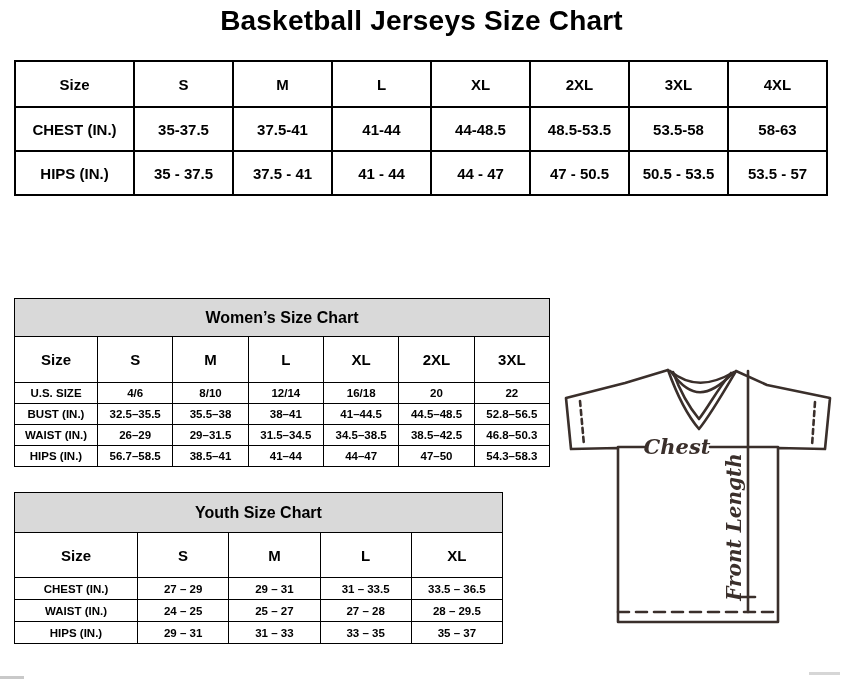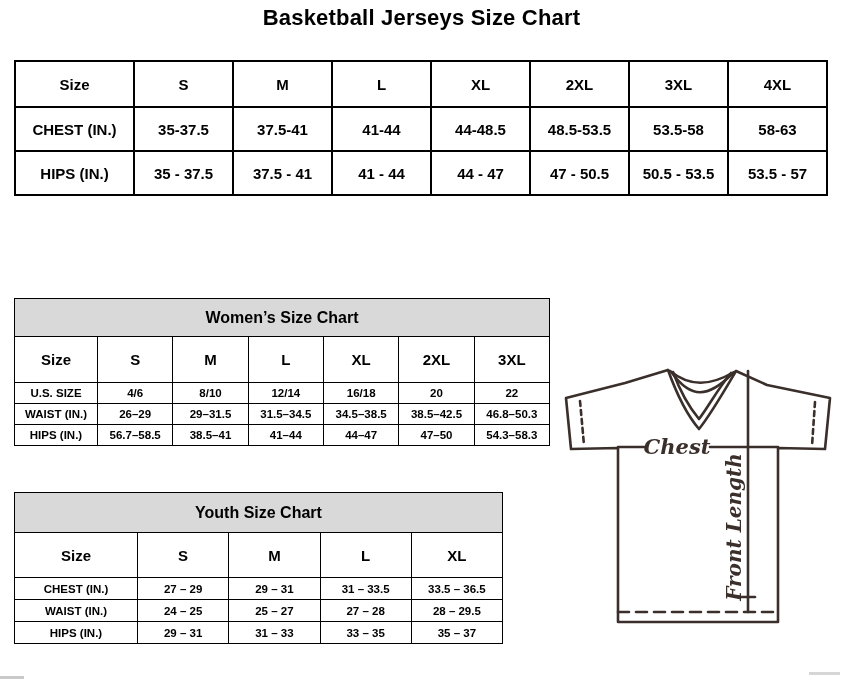--- a/index.html
+++ b/index.html
@@ -1,19 +1,19 @@
 <!DOCTYPE html>
 <html><head>
 <meta charset="utf-8">
 <style>
   html,body{margin:0;padding:0;background:#ffffff;}
   .canvas{position:relative;width:843px;height:679px;background:#ffffff;
           font-family:"Liberation Sans",sans-serif;color:#000;overflow:hidden;}
   .page-title{position:absolute;left:0;top:5px;width:843px;text-align:center;
-              font-size:22px;font-weight:bold;letter-spacing:0.2px;}
+              font-size:28px;font-weight:bold;letter-spacing:0.2px;}
   table{border-collapse:collapse;table-layout:fixed;position:absolute;background:#fff;}
   th,td{border:1.5px solid #000;text-align:center;vertical-align:middle;padding:0;overflow:hidden;}
   .tbl-title{background:#d9d9d9;font-weight:bold;font-size:16px;}
   
   .mens{left:14px;top:60px;width:814px;}
   .mens th,.mens td{border-width:2px;}
   .mens .tbl-title{height:41px;}
   .mens .cols-row th{height:44px;font-size:15px;}
   .mens .data-row td{height:42px;font-size:15px;font-weight:bold;}
   
@@ -108,20 +108,29 @@
         <tr class="data-row">
           <td>U.S. SIZE</td>
           <td>4/6</td>
           <td>8/10</td>
           <td>12/14</td>
           <td>16/18</td>
           <td>20</td>
           <td>22</td>
         </tr>
         <tr class="data-row">
+          <td>BUST (IN.)</td>
+          <td>32.5–35.5</td>
+          <td>35.5–38</td>
+          <td>38–41</td>
+          <td>41–44.5</td>
+          <td>44.5–48.5</td>
+          <td>52.8–56.5</td>
+        </tr>
+        <tr class="data-row">
           <td>WAIST (IN.)</td>
           <td>26–29</td>
           <td>29–31.5</td>
           <td>31.5–34.5</td>
           <td>34.5–38.5</td>
           <td>38.5–42.5</td>
           <td>46.8–50.3</td>
         </tr>
         <tr class="data-row">
           <td>HIPS (IN.)</td>

